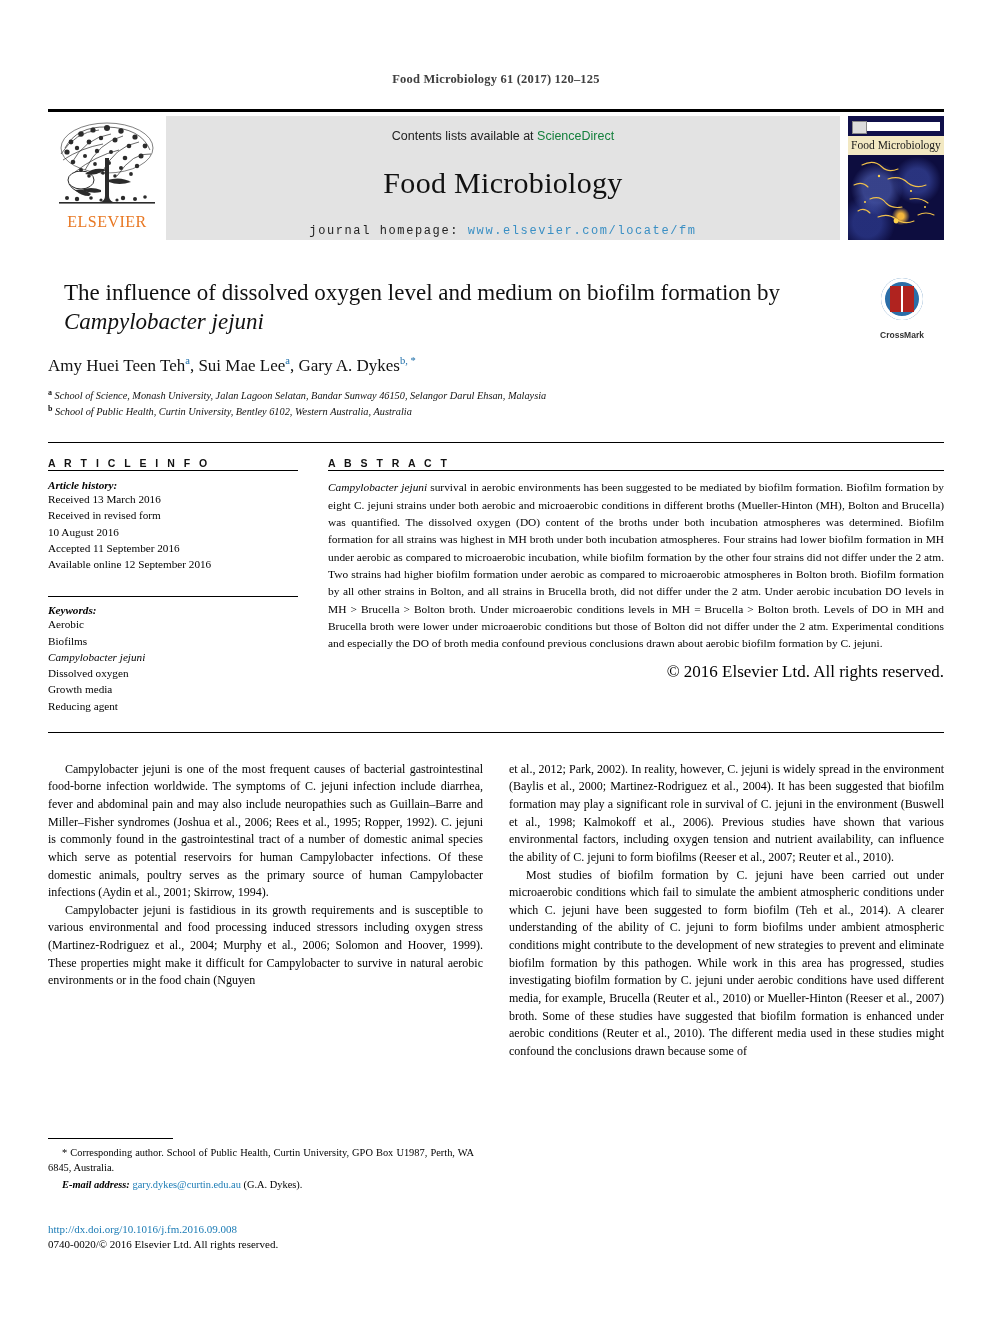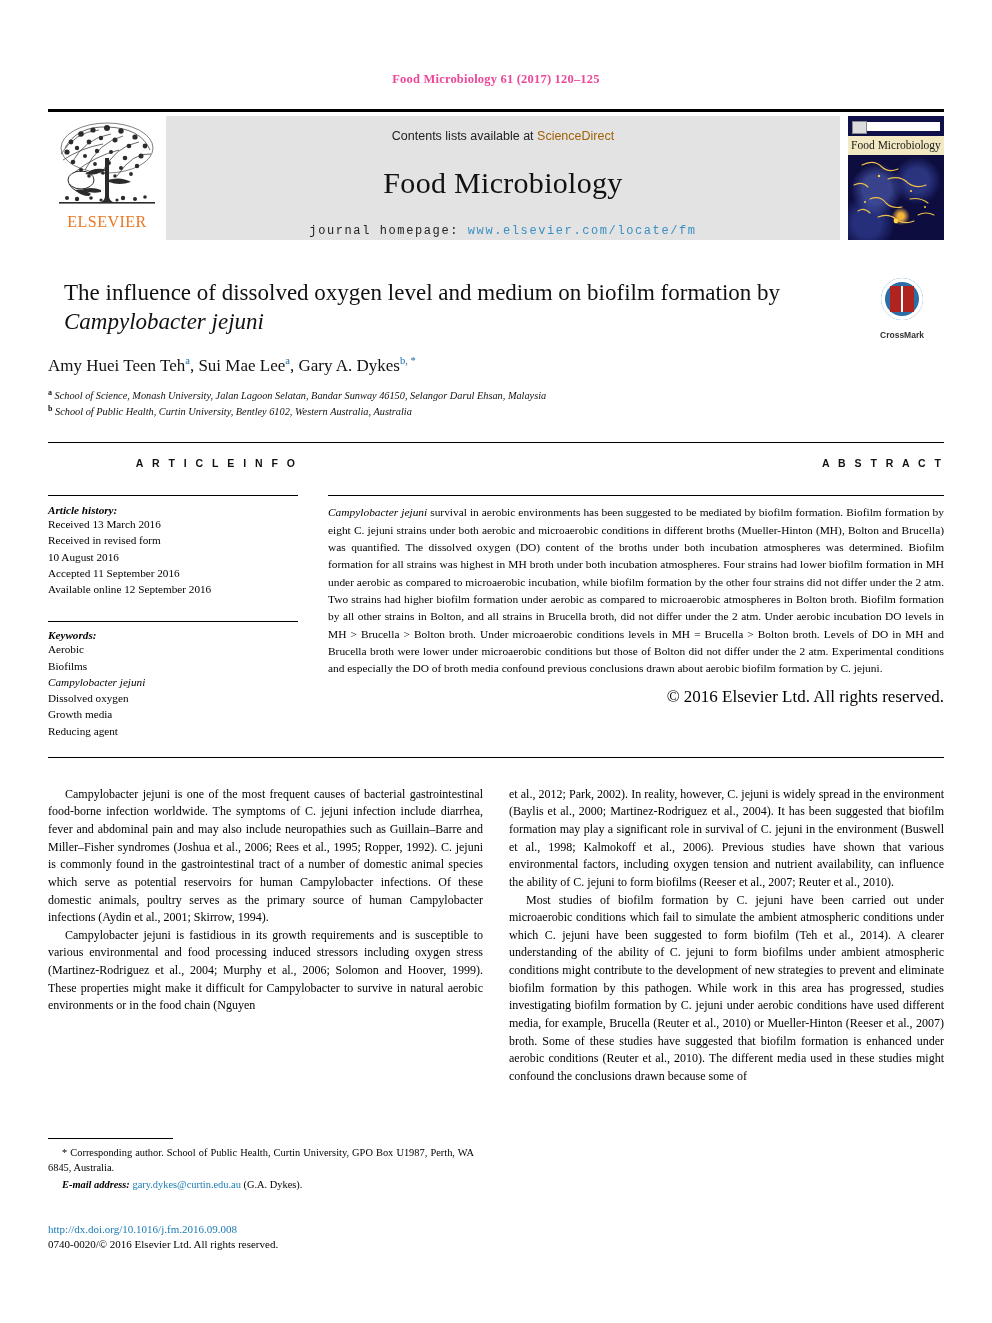--- a/index.html
+++ b/index.html
@@ -18,21 +18,21 @@
   .page {
     width: 992px;
     height: 1323px;
     position: relative;
     box-sizing: border-box;
   }
 
   
   .running-head {
     text-align: center;
-    color: #ec4899;
+    color: #404040;
     font-size: 12.5px;
     font-weight: bold;
     letter-spacing: 0.2px;
     padding-top: 72px;
   }
 
   
   .masthead {
     position: relative;
     margin: 22px 48px 0 48px;
@@ -71,21 +71,21 @@
     text-align: center;
     position: relative;
   }
   .contents-line {
     font-family: "Liberation Sans", sans-serif;
     font-size: 12.5px;
     color: #222;
     padding-top: 13px;
   }
   .contents-line .sd {
-    color: #a16207;
+    color: #15803d;
   }
   .journal-name {
     font-family: "Liberation Serif", serif;
     font-size: 30px;
     color: #111;
     margin-top: 23px;
     letter-spacing: 0.3px;
   }
   .homepage-line {
     font-family: Liberation Mono, monospace;
@@ -215,22 +215,21 @@
     padding-top: 14px;
     display: flex;
     gap: 30px;
   }
   .colhead {
     font-family: "Liberation Sans", sans-serif;
     font-size: 10.5px;
     font-weight: bold;
     letter-spacing: 3px;
     color: #111;
-    margin-bottom: 26px;
-    text-align: right;
+    margin-bottom: 1px;
   }
   .info-col {
     flex: 0 0 250px;
     font-size: 11px;
   }
   .rule { border-top: 1.5px solid #000; margin: 0 0 8px 0; }
   .hist-label, .kw-label {
     font-style: italic;
     font-weight: bold;
     font-size: 11.2px;

